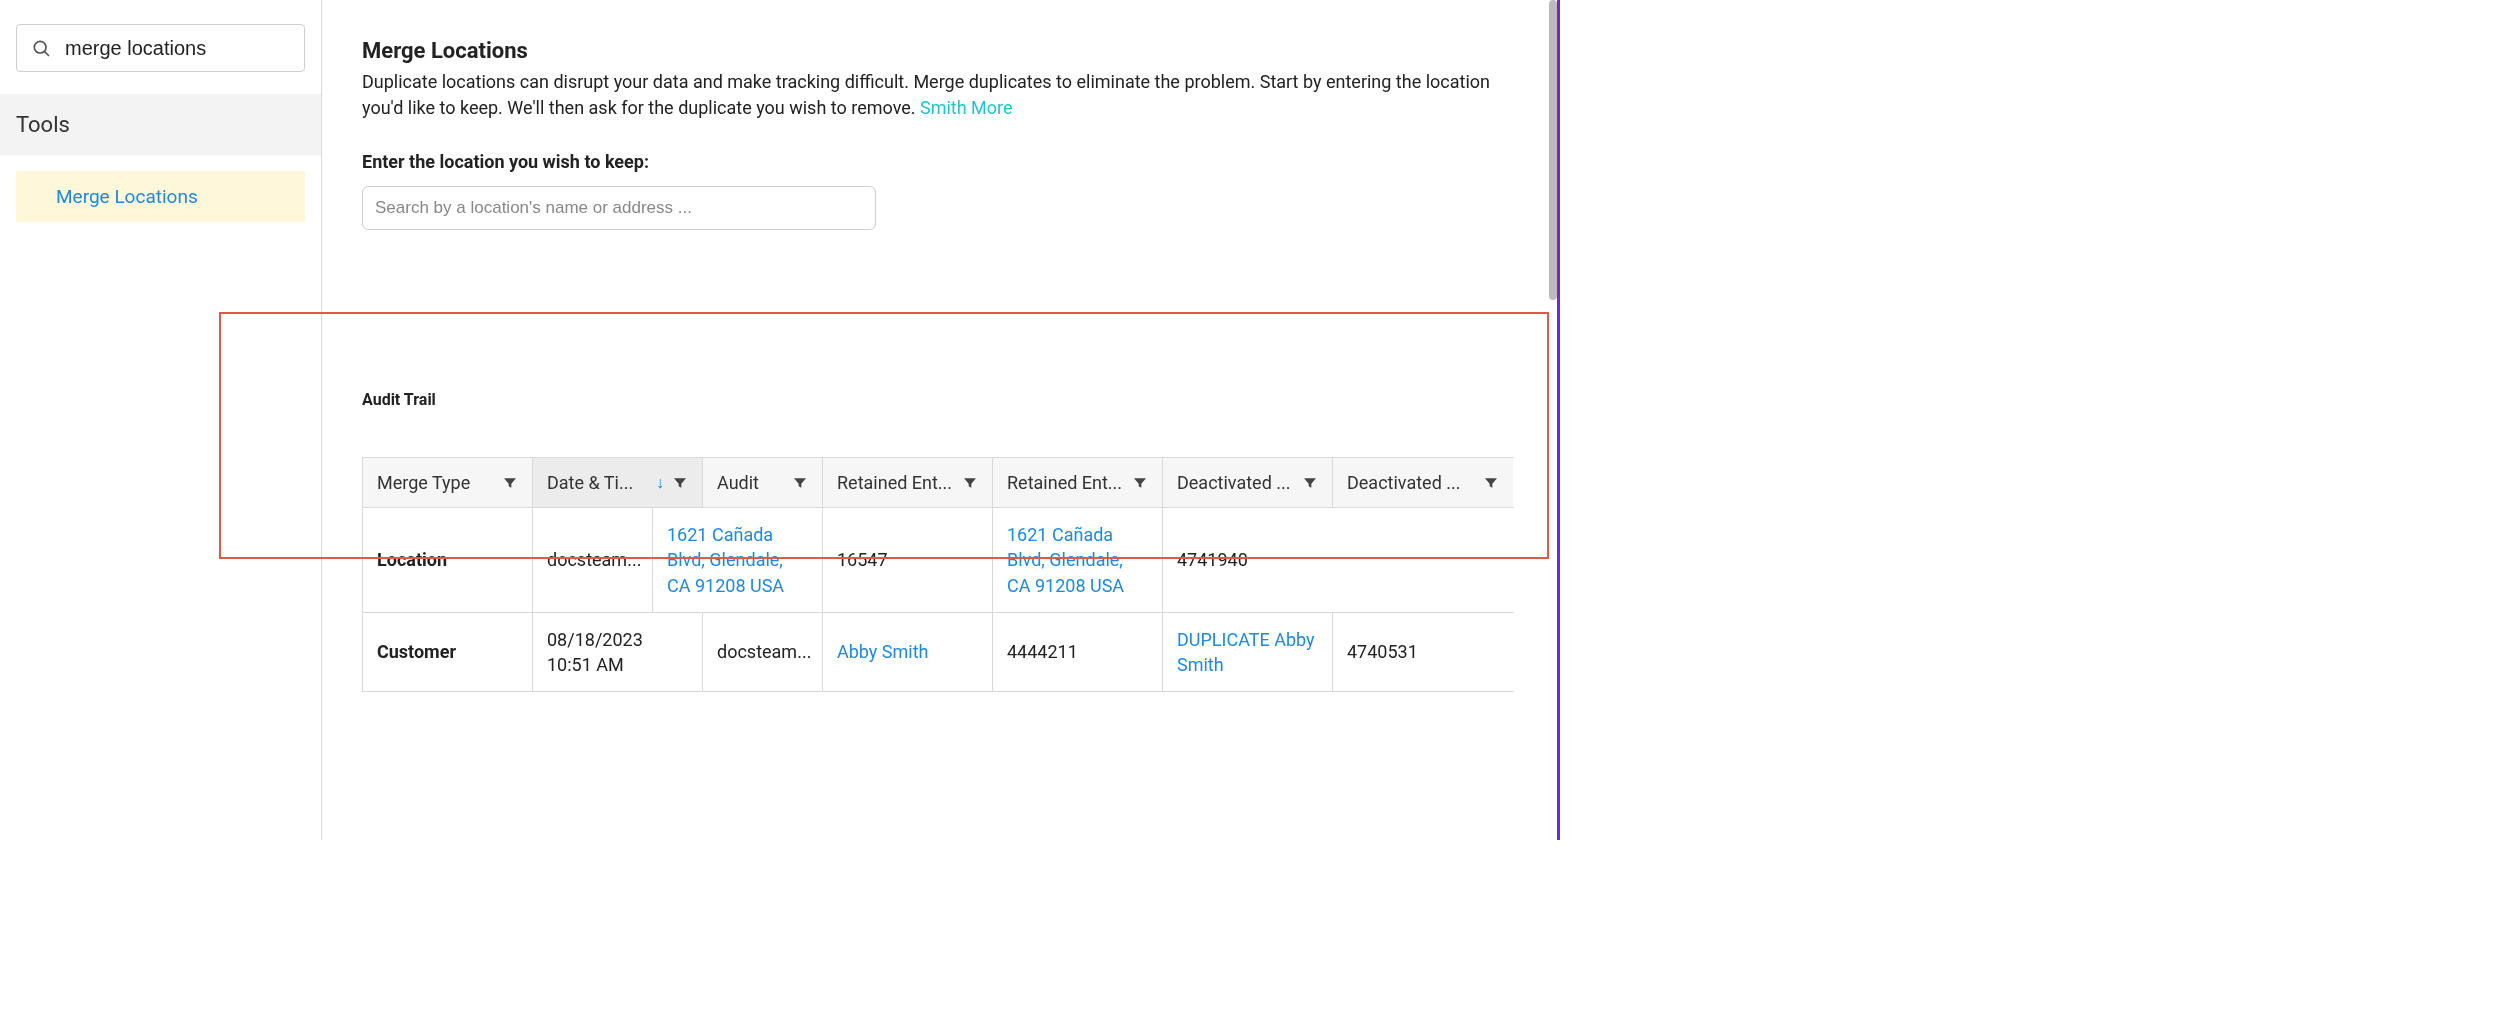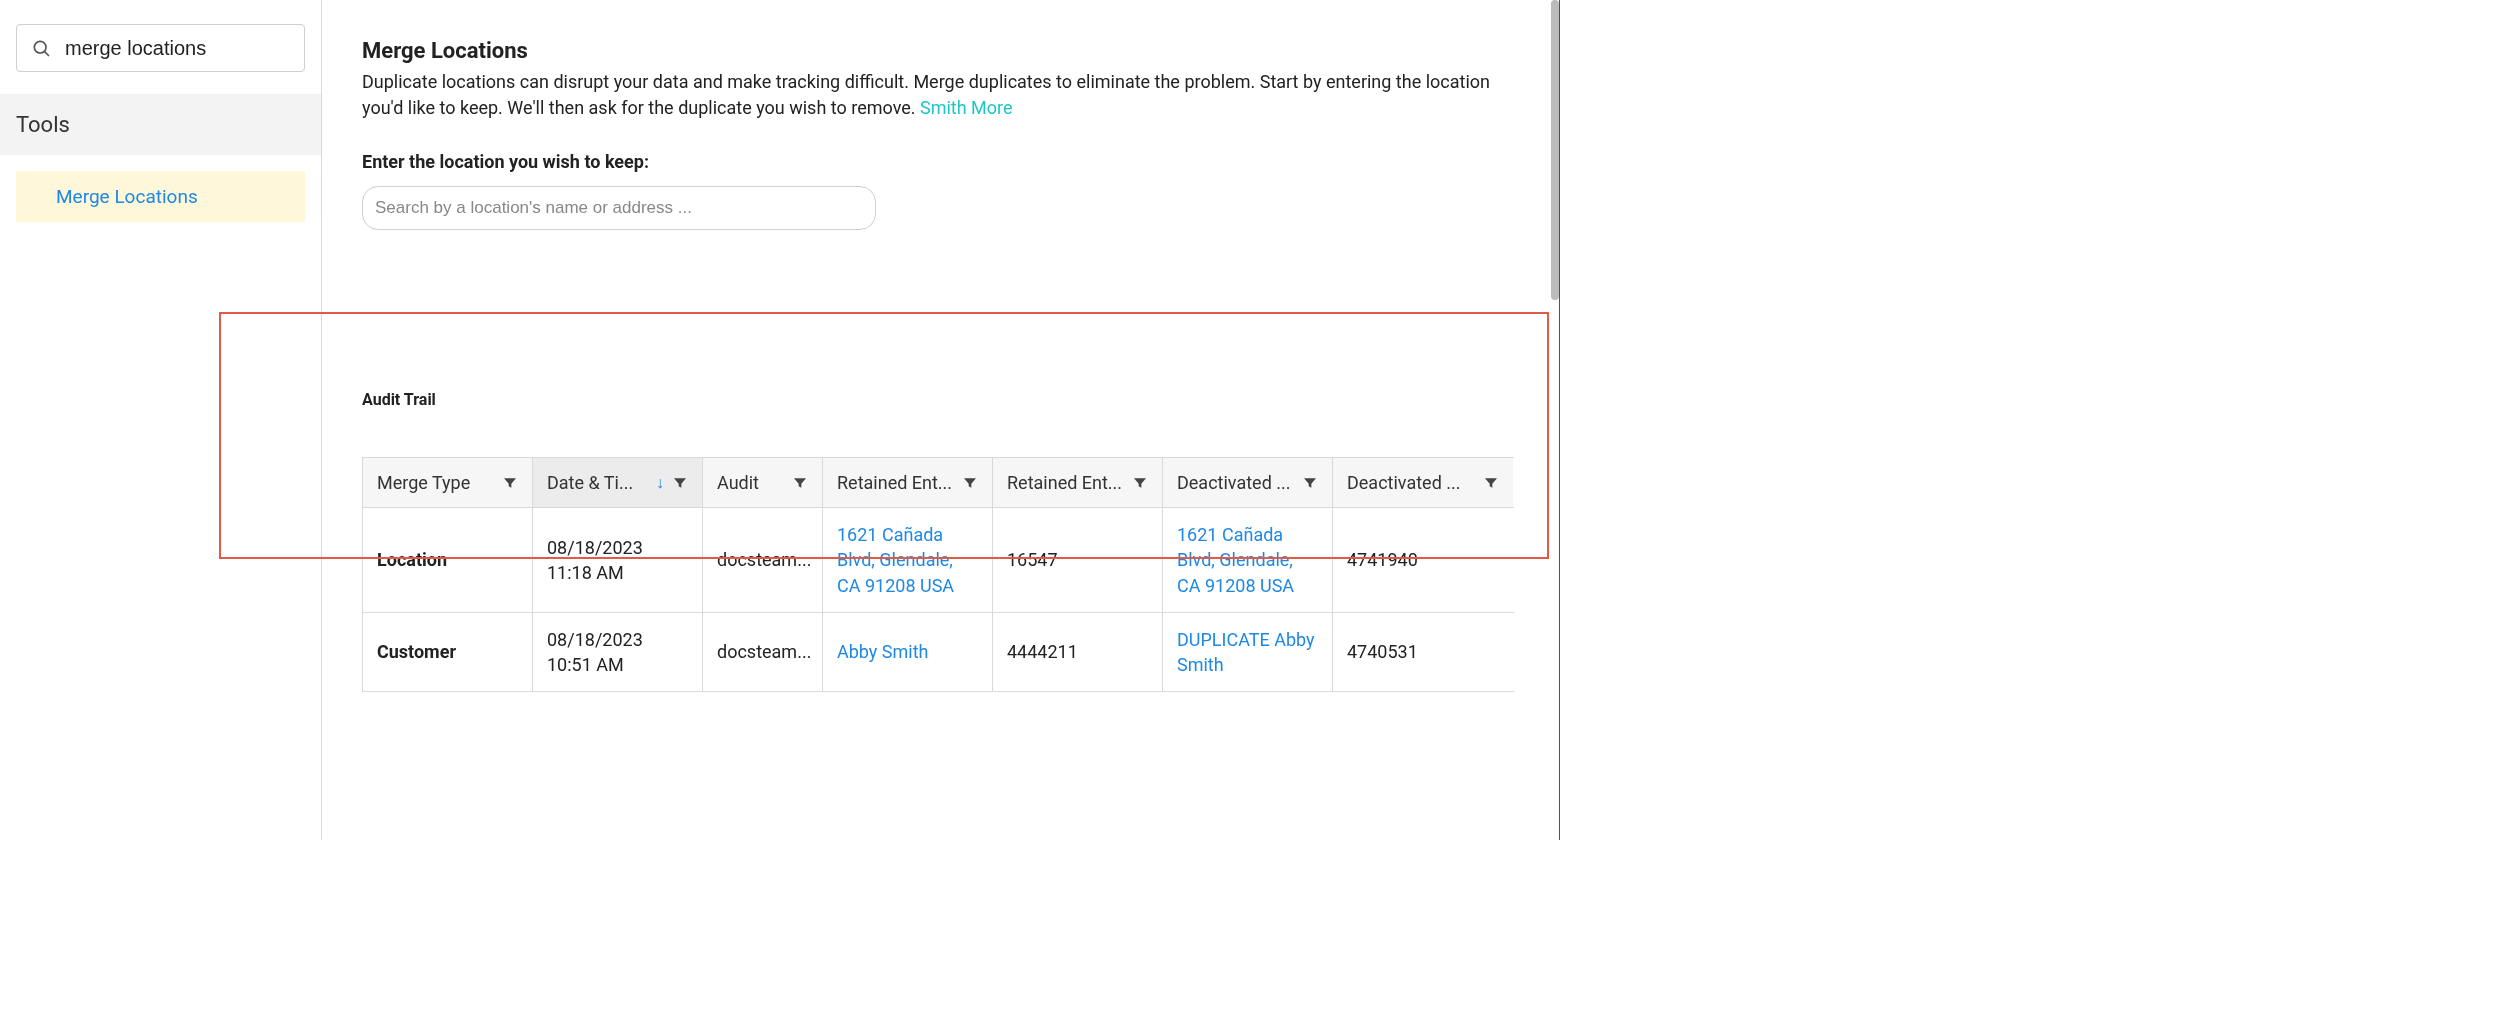--- a/index.html
+++ b/index.html
@@ -10,21 +10,21 @@
     background: #fff;
     width: 2520px;
     height: 1024px;
     overflow: hidden;
     position: relative;
   }
   .app {
     display: flex;
     width: 1560px;
     height: 840px;
-    border-right: 1px solid #6d28d9;
+    border-right: 3px solid #6d28d9;
     position: relative;
   }
   .app::after {
     content: "";
     position: absolute;
     right: 0;
     top: 0;
     width: 8px;
     height: 300px;
     background: #bbb;
@@ -93,21 +93,21 @@
   .field-label {
     margin-top: 30px;
     font-size: 18px;
     font-weight: 700;
   }
   .loc-input {
     margin-top: 14px;
     width: 514px;
     height: 44px;
     border: 1px solid #cfcfcf;
-    border-radius: 16px;
+    border-radius: 6px;
     padding: 0 12px;
     font-size: 17px;
     color: #555;
     outline: none;
   }
   .loc-input::placeholder { color: #888; }
 
   .audit-section { margin-top: 160px; }
   .audit-title { font-size: 16px; font-weight: 700; margin-bottom: 28px; }
 
@@ -249,23 +249,20 @@
             <span class="icons">
                 <svg class="filter-icon" viewBox="0 0 24 24" fill="#444">
                   <path d="M3 5h18l-7 8v6l-4-2v-4z"></path>
                 </svg>
               </span>
           </div>
         </div>
 
         <div class="trow">
           <div class="td c0 bold">Location</div>
-          <div class="td c1">
-              <span class="multiline">08/18/2023 11:18 AM</span>
-            </div>
           <div class="td c2 truncate">docsteam...</div>
           <div class="td c3">
               <span class="link multiline">1621 Cañada Blvd, Glendale, CA 91208 USA</span>
             </div>
           <div class="td c4">16547</div>
           <div class="td c5">
               <span class="link multiline">1621 Cañada Blvd, Glendale, CA 91208 USA</span>
             </div>
           <div class="td c6">4741940</div>
         </div>

